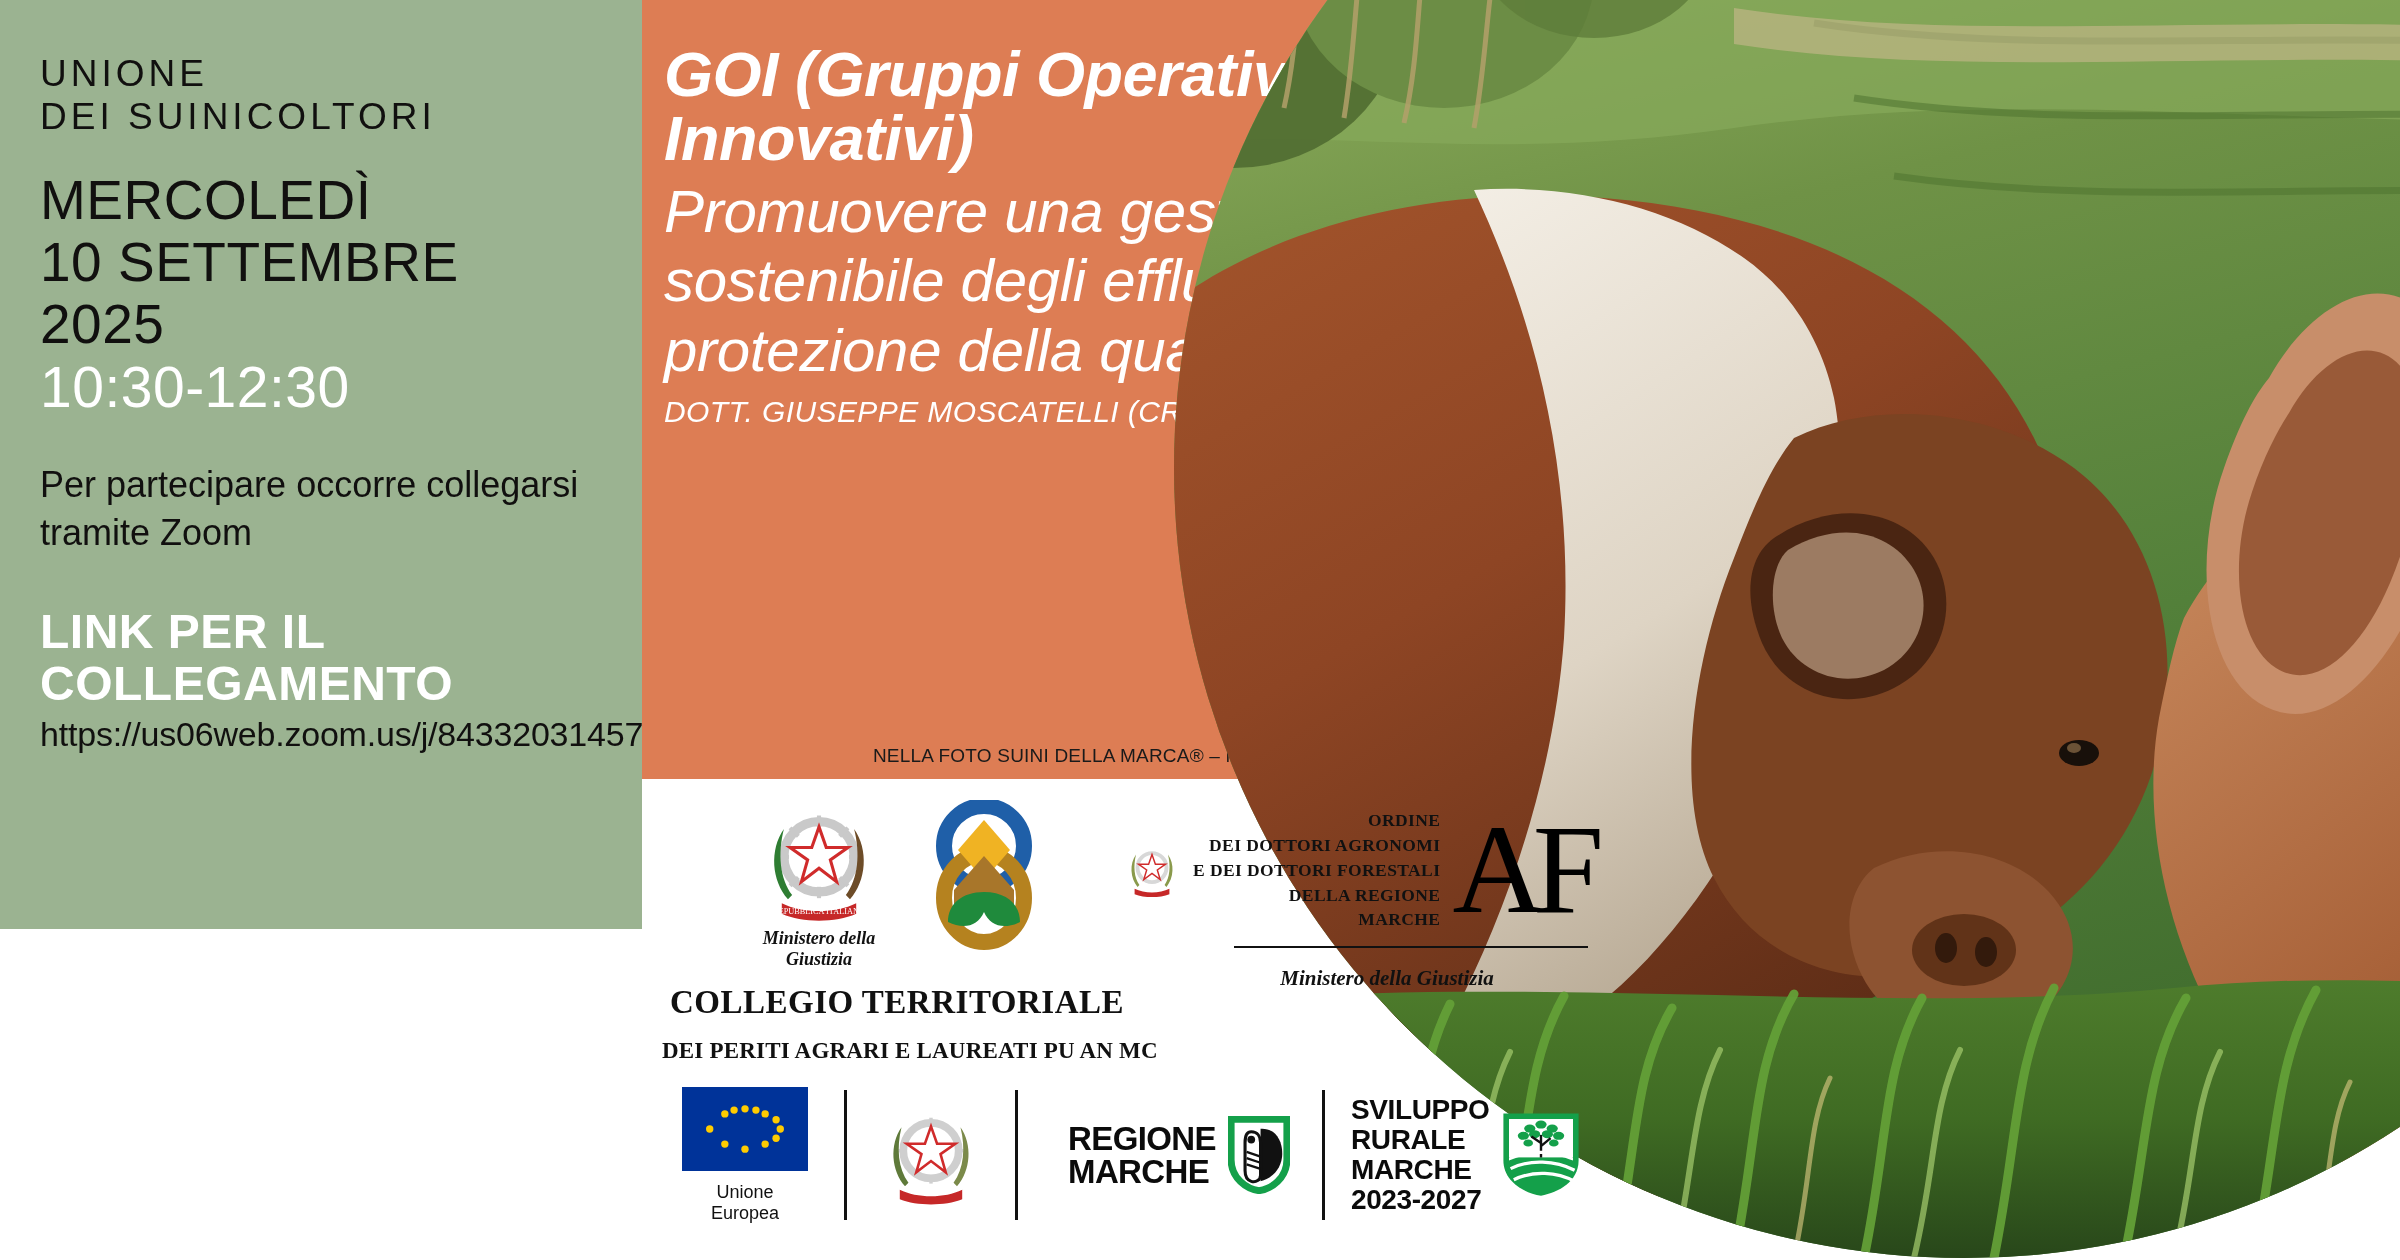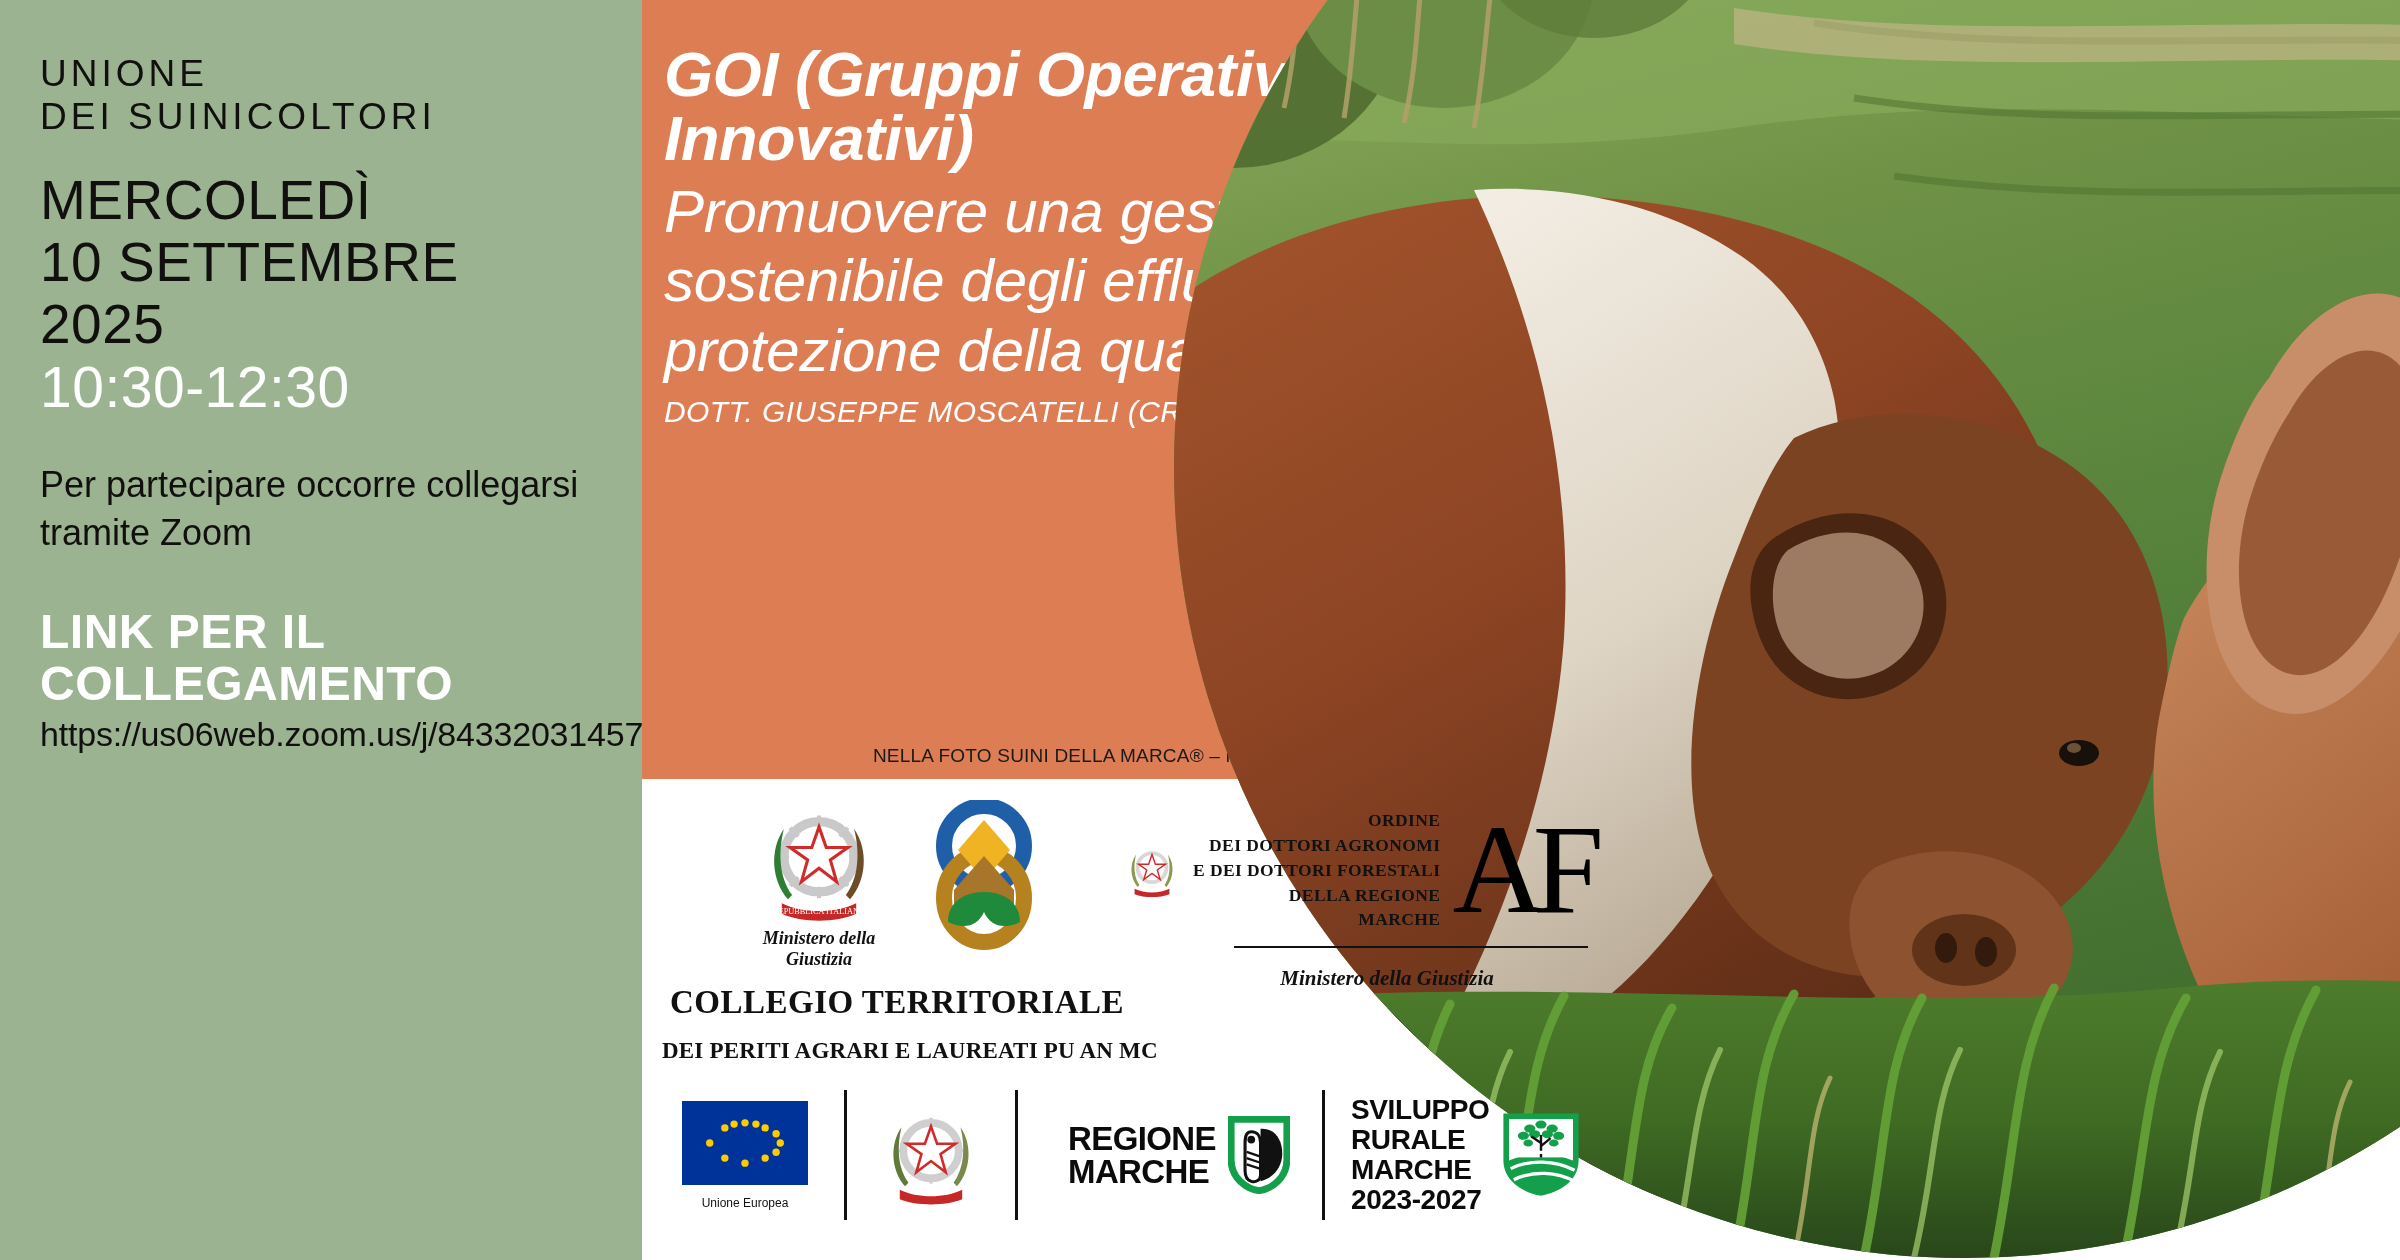--- a/index.html
+++ b/index.html
@@ -9,21 +9,21 @@
   .poster {
     position:relative;
     width:2400px; height:1260px;
     overflow:hidden;
     background:#ffffff;
   }
 
   
   .left-panel {
     position:absolute; left:0; top:0;
-    width:642px; height:1260px;
+    width:642px; height:929px;
     background:#9bb391;
     padding:52px 0 0 40px;
   }
   .org-name { margin-bottom:8px; }
   .org-line {
     font-size:37px; letter-spacing:4.0px; line-height:1.17;
     color:#11100f; font-weight:300;
     font-family:"Liberation Sans", sans-serif;
   }
   .org-line.bold { font-weight:800; letter-spacing:3.2px; font-size:39px; }
@@ -148,21 +148,21 @@
   }
   .af-mono {
     font-family:"Liberation Serif", serif;
     font-size:128px; font-weight:400; color:#000;
     line-height:0.78; letter-spacing:-12px;
   }
   .hrule { height:2px; background:#111; }
   .vrule { width:3px; background:#111; }
 
   .eu-cap {
-    font-size:12px; color:#111; font-weight:400;
+    font-size:18px; color:#111; font-weight:400;
     text-align:center; margin-top:7px;
   }
   .rm-text {
     font-size:33px; font-weight:800; color:#0b0b0b;
     line-height:1.0; letter-spacing:-0.6px;
   }
   .sv-text {
     font-size:28px; font-weight:800; color:#0b0b0b;
     line-height:1.07; letter-spacing:-0.4px;
   }

